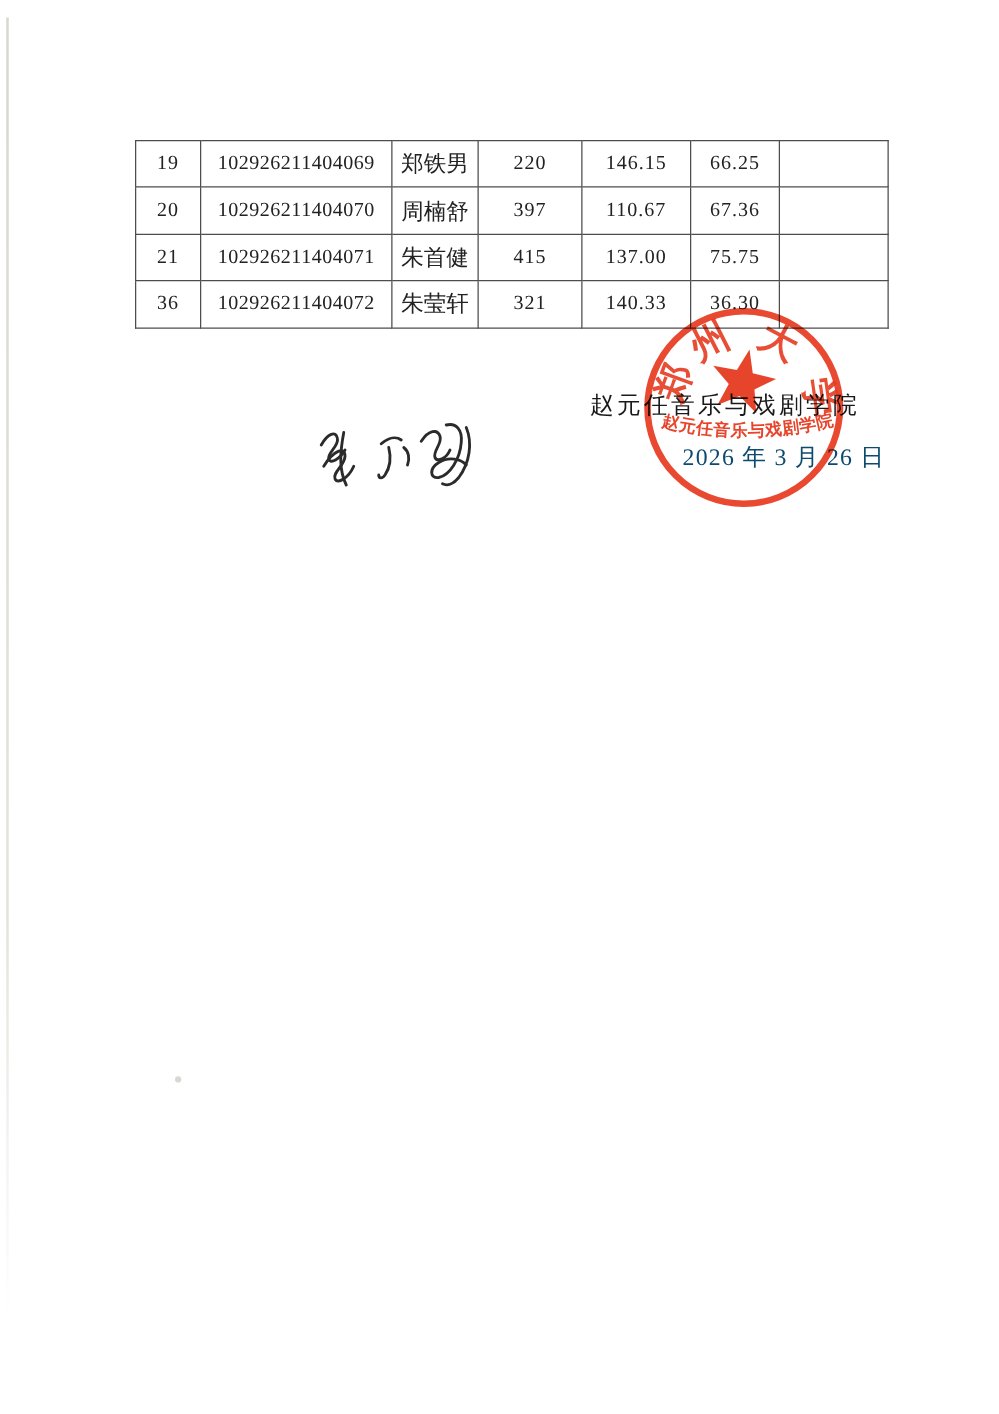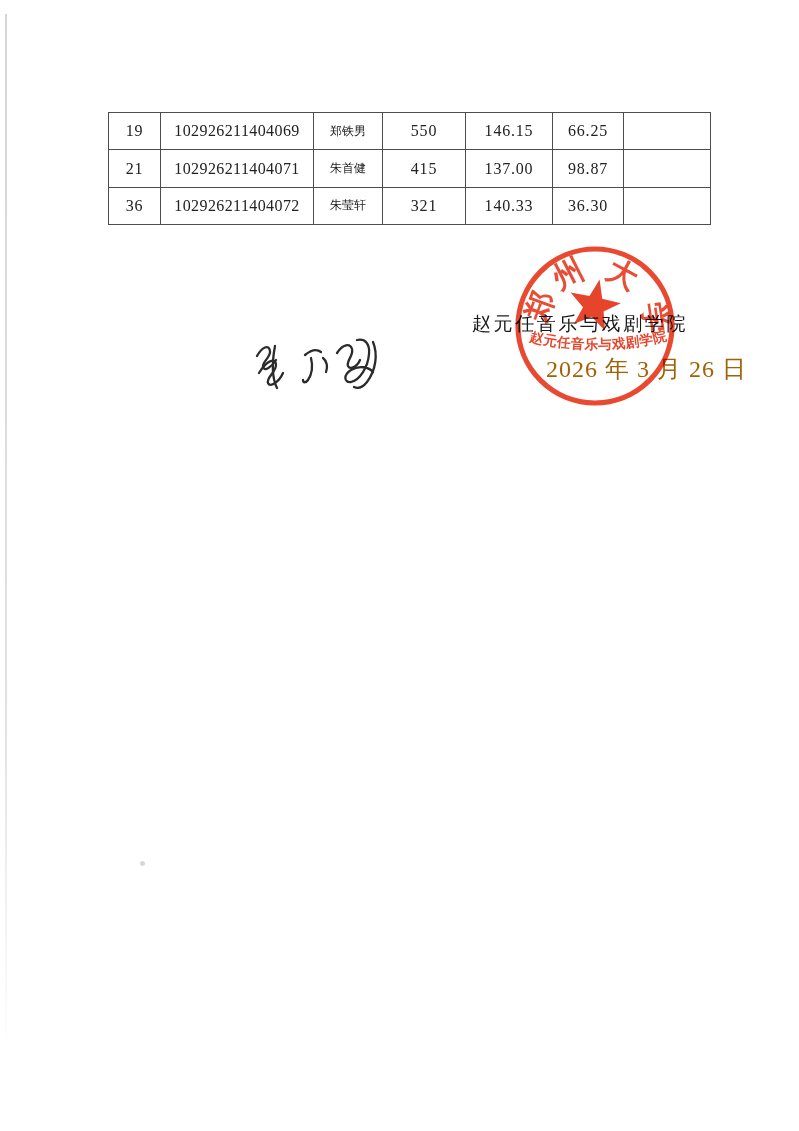--- a/index.html
+++ b/index.html
@@ -24,30 +24,30 @@
     border-collapse:collapse;table-layout:fixed;width:602px;
     font-size:16px;color:#222;
   }
   table.score td{
     border:1.4px solid #4d4d4d;
     text-align:center;vertical-align:middle;
     height:36.4px;padding:0;
     overflow:hidden;white-space:nowrap;
   }
   td.c-exam{letter-spacing:.4px;}
-  td.c-name{font-size:12px;}
+  td.c-name{font-size:18px;}
   td.c-num{letter-spacing:.8px;}
   
   .college-line{
     position:absolute;left:472px;top:311px;
     font-size:19px;letter-spacing:2.6px;color:#191919;white-space:nowrap;
   }
   .date-line{
     position:absolute;left:546px;top:353px;
-    font-size:24px;letter-spacing:1px;color:#a16207;white-space:nowrap;
+    font-size:19px;letter-spacing:1px;color:#0c4a6e;white-space:nowrap;
   }
   
   .signature{position:absolute;left:245px;top:328px;}
   .signature path{fill:none;stroke:#2b2b2b;stroke-width:2.3;stroke-linecap:round;stroke-linejoin:round;}
   
   .stamp{position:absolute;left:500px;top:230px;mix-blend-mode:multiply;}
   .stamp .ring{fill:none;stroke:var(--stamp-color);stroke-width:5.2;opacity:.93;}
   .stamp .star{fill:var(--stamp-color);opacity:.95;}
   .stamp text{fill:var(--stamp-color);}
   .stamp .ring-char{
@@ -81,32 +81,41 @@
         <col style="width:83px">
           <col style="width:87px">
           <col style="width:71px">
         <col style="width:87px">
       </colgroup>
       <tbody>
           <tr>
       <td class="c-num">19</td>
       <td class="c-exam">102926211404069</td>
       <td class="c-name">郑铁男</td>
-      <td class="c-num">550</td>
+      <td class="c-num">220</td>
       <td class="c-num">146.15</td>
       <td class="c-num">66.25</td>
+      <td></td>
+    </tr>
+          <tr>
+      <td class="c-num">20</td>
+      <td class="c-exam">102926211404070</td>
+      <td class="c-name">周楠舒</td>
+      <td class="c-num">397</td>
+      <td class="c-num">110.67</td>
+      <td class="c-num">67.36</td>
       <td></td>
     </tr>
           <tr>
       <td class="c-num">21</td>
       <td class="c-exam">102926211404071</td>
       <td class="c-name">朱首健</td>
       <td class="c-num">415</td>
       <td class="c-num">137.00</td>
-      <td class="c-num">98.87</td>
+      <td class="c-num">75.75</td>
       <td></td>
     </tr>
           <tr>
       <td class="c-num">36</td>
       <td class="c-exam">102926211404072</td>
       <td class="c-name">朱莹轩</td>
       <td class="c-num">321</td>
       <td class="c-num">140.33</td>
       <td class="c-num">36.30</td>
       <td></td>

